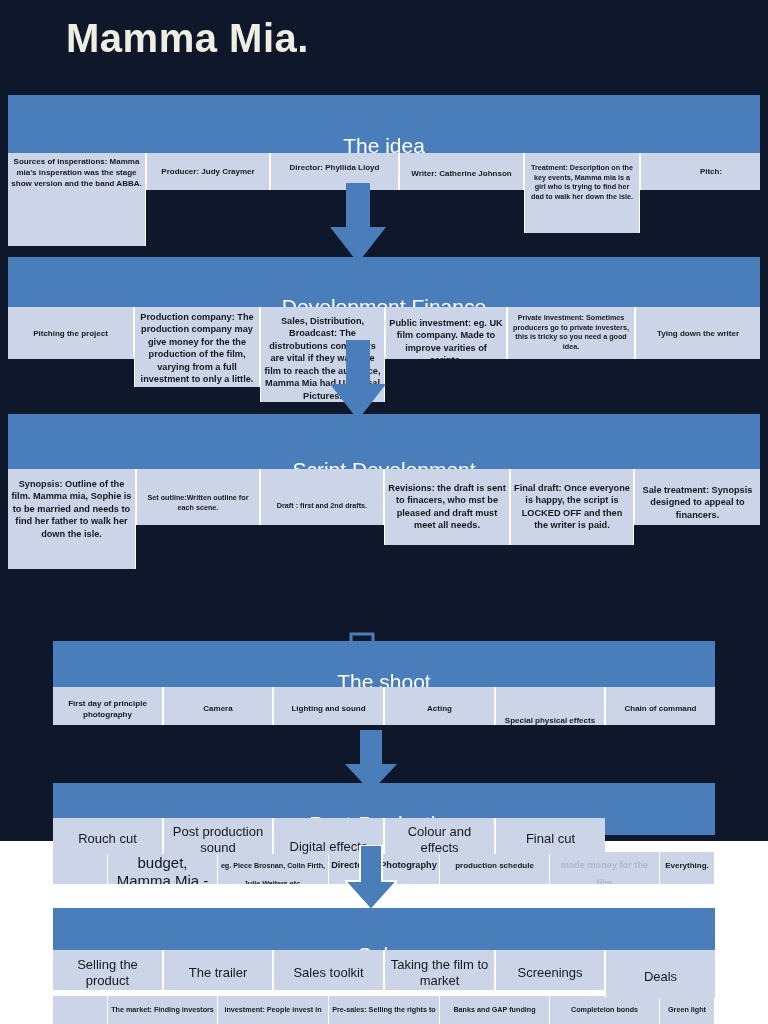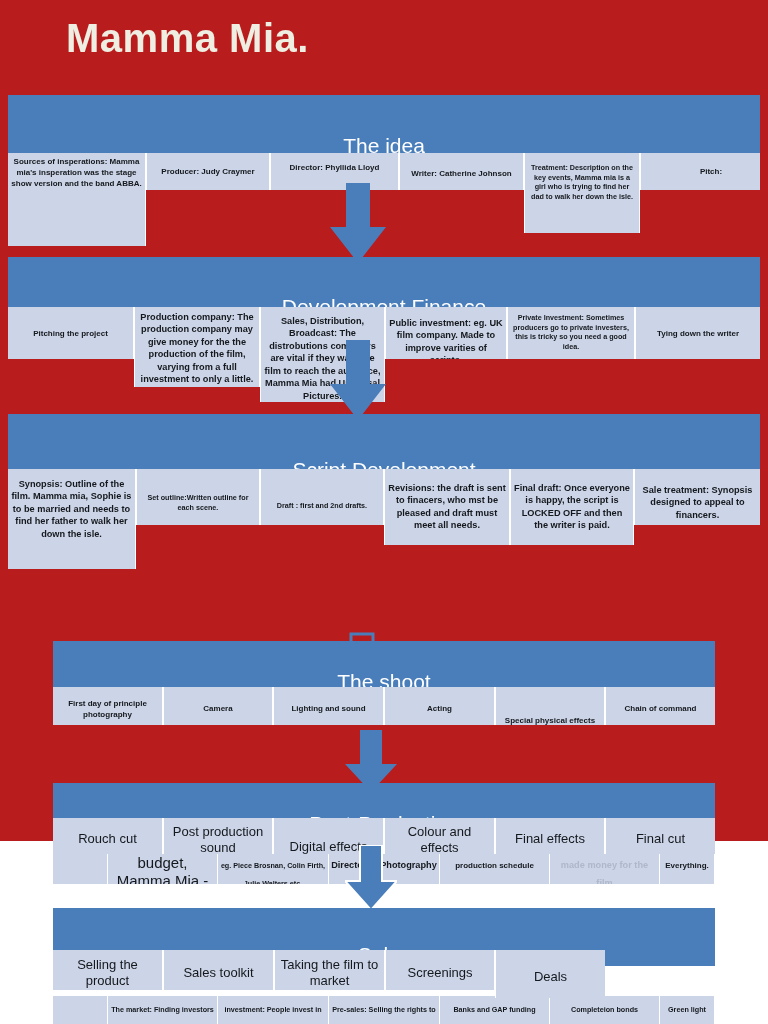--- a/index.html
+++ b/index.html
@@ -7,21 +7,21 @@
     width: 768px;
     height: 1024px;
     background: #ffffff;
     font-family: "Liberation Sans", sans-serif;
     overflow: hidden;
   }
   #page {
     position: relative;
     width: 768px;
     height: 841px;
-    background: #b91c1c;
+    background: #0f172a;
   }
 
   
   .deck-title {
     position: absolute;
     left: 66px;
     top: 14px;
     font-size: 40px;
     font-weight: bold;
     color: #eeeee2;
@@ -267,23 +267,20 @@
       <div class="cell" style="width:110px; height:36px;">
         <span class="t-lg" style="margin-top:2px;">Post production sound</span>
       </div>
       <div class="cell" style="width:111px; height:36px;">
         <span class="t-lg" style="margin-top:17px;">Digital effects and titles</span>
       </div>
       <div class="cell" style="width:111px; height:36px;">
         <span class="t-lg" style="margin-top:2px;">Colour and effects</span>
       </div>
       <div class="cell" style="width:110px; height:36px;">
-        <span class="t-lg" style="margin-top:9px;">Final effects</span>
-      </div>
-      <div class="cell" style="width:110px; height:36px;">
         <span class="t-lg" style="margin-top:9px;">Final cut</span>
       </div>
     </div>
   </div>
 
   <div class="arrow" style="left:345px; top:845px; width:52px; height:65px;">
     <svg viewBox="0 0 52 65" preserveAspectRatio="none">
       <polygon points="15,0 37,0 37,36 52,36 26,65 0,36 15,36" fill="#4a7ebb" stroke="#ffffff" stroke-width="2"></polygon>
     </svg>
   </div>
@@ -312,20 +309,23 @@
     </div>
   </div>
 
   <div class="stage" style="left:53px; top:908px; width:662px; height:90px;">
     <div class="band" style="height:58px;"></div>
     <div class="band-title" style="top:36px;">Sales</div>
     <div class="cells" style="top:42px;">
       <div class="cell" style="width:110px; height:40px;">
         <span class="t-lg" style="margin-top:3px;">Selling the product</span>
       </div>
+      <div class="cell" style="width:110px; height:40px;">
+        <span class="t-lg" style="margin-top:11px;">The trailer</span>
+      </div>
       <div class="cell" style="width:111px; height:40px;">
         <span class="t-lg" style="margin-top:11px;">Sales toolkit</span>
       </div>
       <div class="cell" style="width:111px; height:40px;">
         <span class="t-lg" style="margin-top:3px;">Taking the film to market</span>
       </div>
       <div class="cell" style="width:110px; height:40px;">
         <span class="t-lg" style="margin-top:11px;">Screenings</span>
       </div>
       <div class="cell" style="width:110px; height:48px;">

